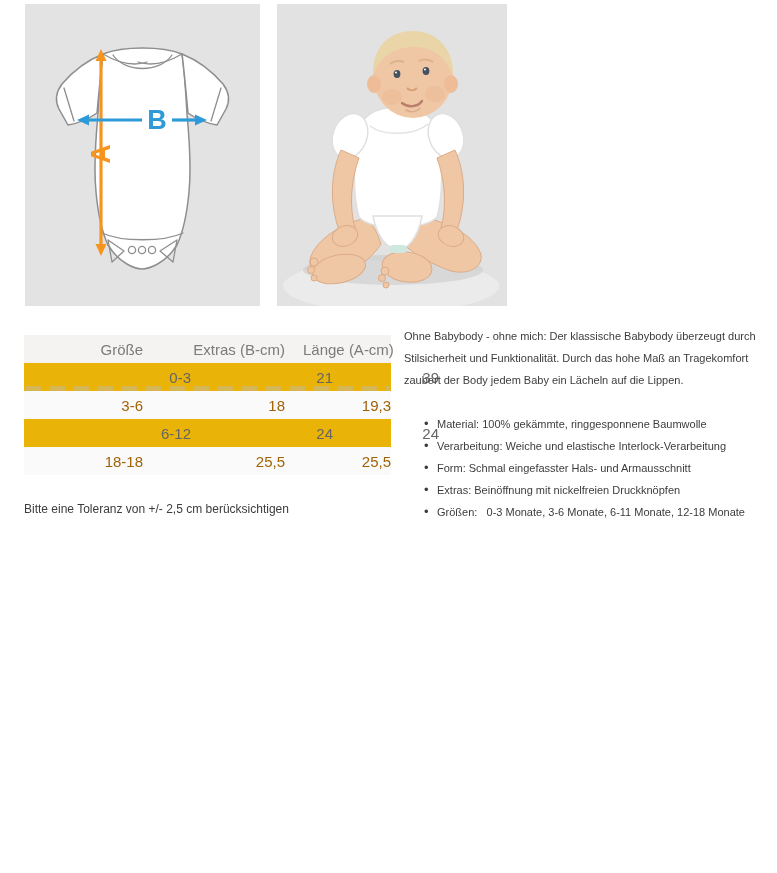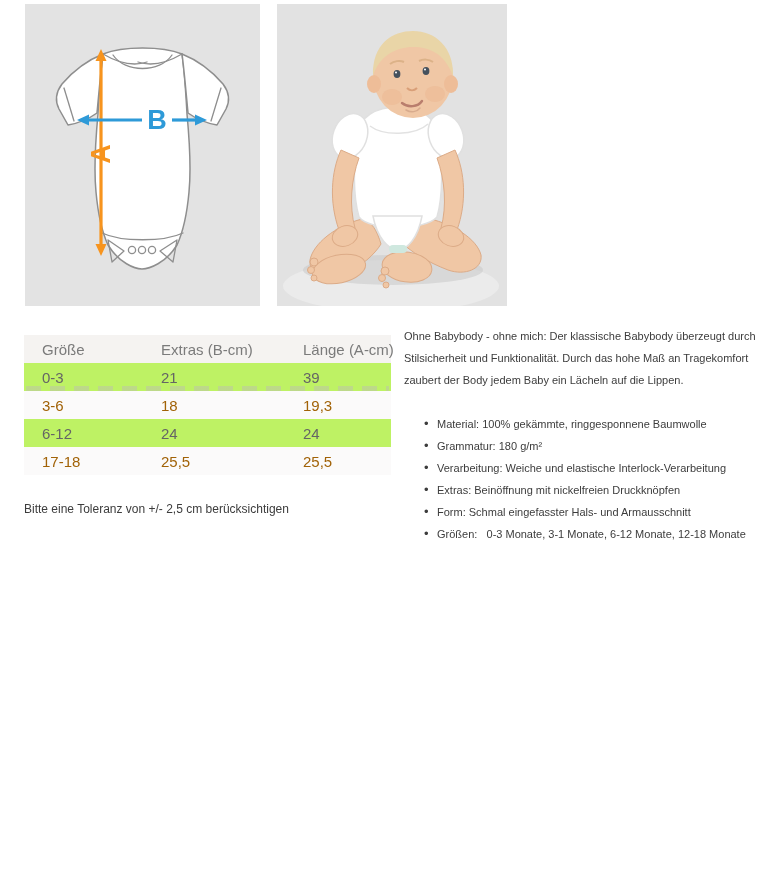--- a/index.html
+++ b/index.html
@@ -22,23 +22,23 @@
 
   
   .size-table {
     position:absolute; left:24px; top:335px; width:367px;
     font-size:15px;
   }
   .trow {
     display:grid; grid-template-columns:119px 142px 106px;
     height:28px; align-items:center;
   }
-  .trow > div { padding-left:18px; white-space:nowrap; }
+  .trow > div { padding-left:18px; white-space:nowrap;text-align:right; }
   .thead { background:#f5f3f1; color:#7b7b7b; }
-  .row-gray  { background:#bef264; color:#656565; }
+  .row-gray  { background:#eab308; color:#656565;padding-left:48px; }
   .row-light { background:#fbfafa; color:#a16207; }
   .ghost-artifact {
     position:absolute; left:2px; right:2px; top:51px; height:5px;
     background:repeating-linear-gradient(90deg,
       #bcbab8 0px, #bcbab8 15px,
       rgba(0,0,0,0) 15px, rgba(0,0,0,0) 24px);
     opacity:.45; pointer-events:none;
   }
 
   .tolerance-note {
@@ -197,34 +197,33 @@
       <div>3-6</div>
       <div>18</div>
       <div>19,3</div>
     </div>
     <div class="trow row-gray">
       <div>6-12</div>
       <div>24</div>
       <div>24</div>
     </div>
     <div class="trow row-light">
-      <div>17-18</div>
+      <div>18-18</div>
       <div>25,5</div>
       <div>25,5</div>
     </div>
     <div class="ghost-artifact"></div>
   </div>
 
   <div class="tolerance-note">Bitte eine Toleranz von +/- 2,5 cm berücksichtigen</div>
 
   <div class="product-info">
     <p>Ohne Babybody - ohne mich: Der klassische Ba­bybody überzeugt durch Stilsicherheit und Funk­tionalität. Durch das hohe Maß an Tragekomfort zaubert der Body jedem Baby ein Lächeln auf die Lippen.</p>
     <ul class="feature-list">
       <li>Material: 100% gekämmte, ringgesponnene Baumwolle</li>
-      <li>Grammatur: 180 g/m²</li>
       <li>Verarbeitung: Weiche und elastische Inter­lock-Verarbeitung</li>
+      <li>Form: Schmal eingefasster Hals- und Armaus­schnitt</li>
       <li>Extras: Beinöffnung mit nickelfreien Druck­knöpfen</li>
-      <li>Form: Schmal eingefasster Hals- und Armaus­schnitt</li>
-      <li>Größen:   0-3 Monate, 3-1 Monate, 6-12 Monate, 12-18 Monate</li>
+      <li>Größen:   0-3 Monate, 3-6 Monate, 6-11 Monate, 12-18 Monate</li>
     </ul>
   </div>
 
 </div>
 
 </body></html>

